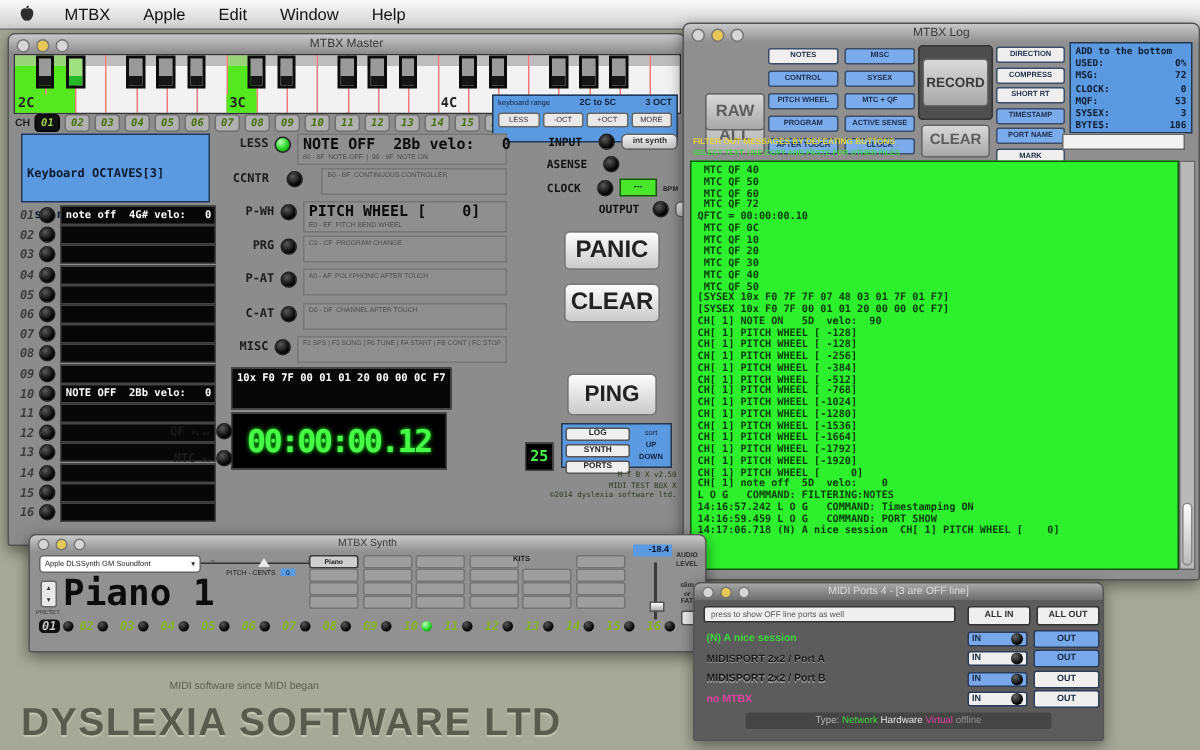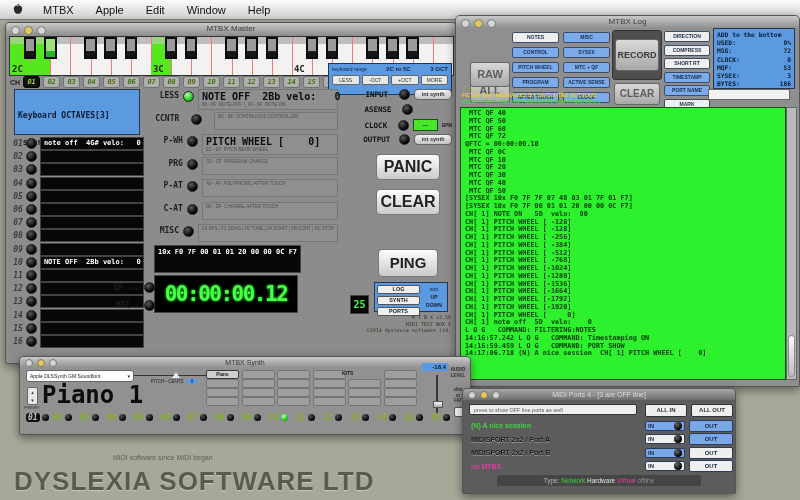--- a/index.html
+++ b/index.html
@@ -379,21 +379,21 @@
   <div class="iorow" style="top:81px;">
     <span class="iolbl">ASENSE</span>
     <span class="led"></span>
   </div>
   <div class="iorow" style="top:96px;">
     <span class="iolbl">CLOCK</span>
     <span class="led"></span>
     <span class="bpm">---</span>
     <span style="font-size:4.5px;font-weight:bold;color:#222;">BPM</span>
   </div>
-  <div class="iorow" style="top:111px;">
+  <div class="iorow" style="top:111px;margin-left:36px;">
     <span class="iolbl">OUTPUT</span>
     <span class="led"></span>
     <span class="miniwhite">int synth</span>
   </div>
 
   <div class="bigbtn" style="left:370px;top:131px;width:62px;height:24px;font-size:16px;line-height:24px;">PANIC</div>
   <div class="bigbtn" style="left:370px;top:166px;width:62px;height:24px;font-size:16px;line-height:24px;">CLEAR</div>
   <div class="bigbtn" style="left:372px;top:226px;width:58px;height:26px;font-size:15px;line-height:26px;">PING</div>
 
   <div class="navpanel bluebox">

